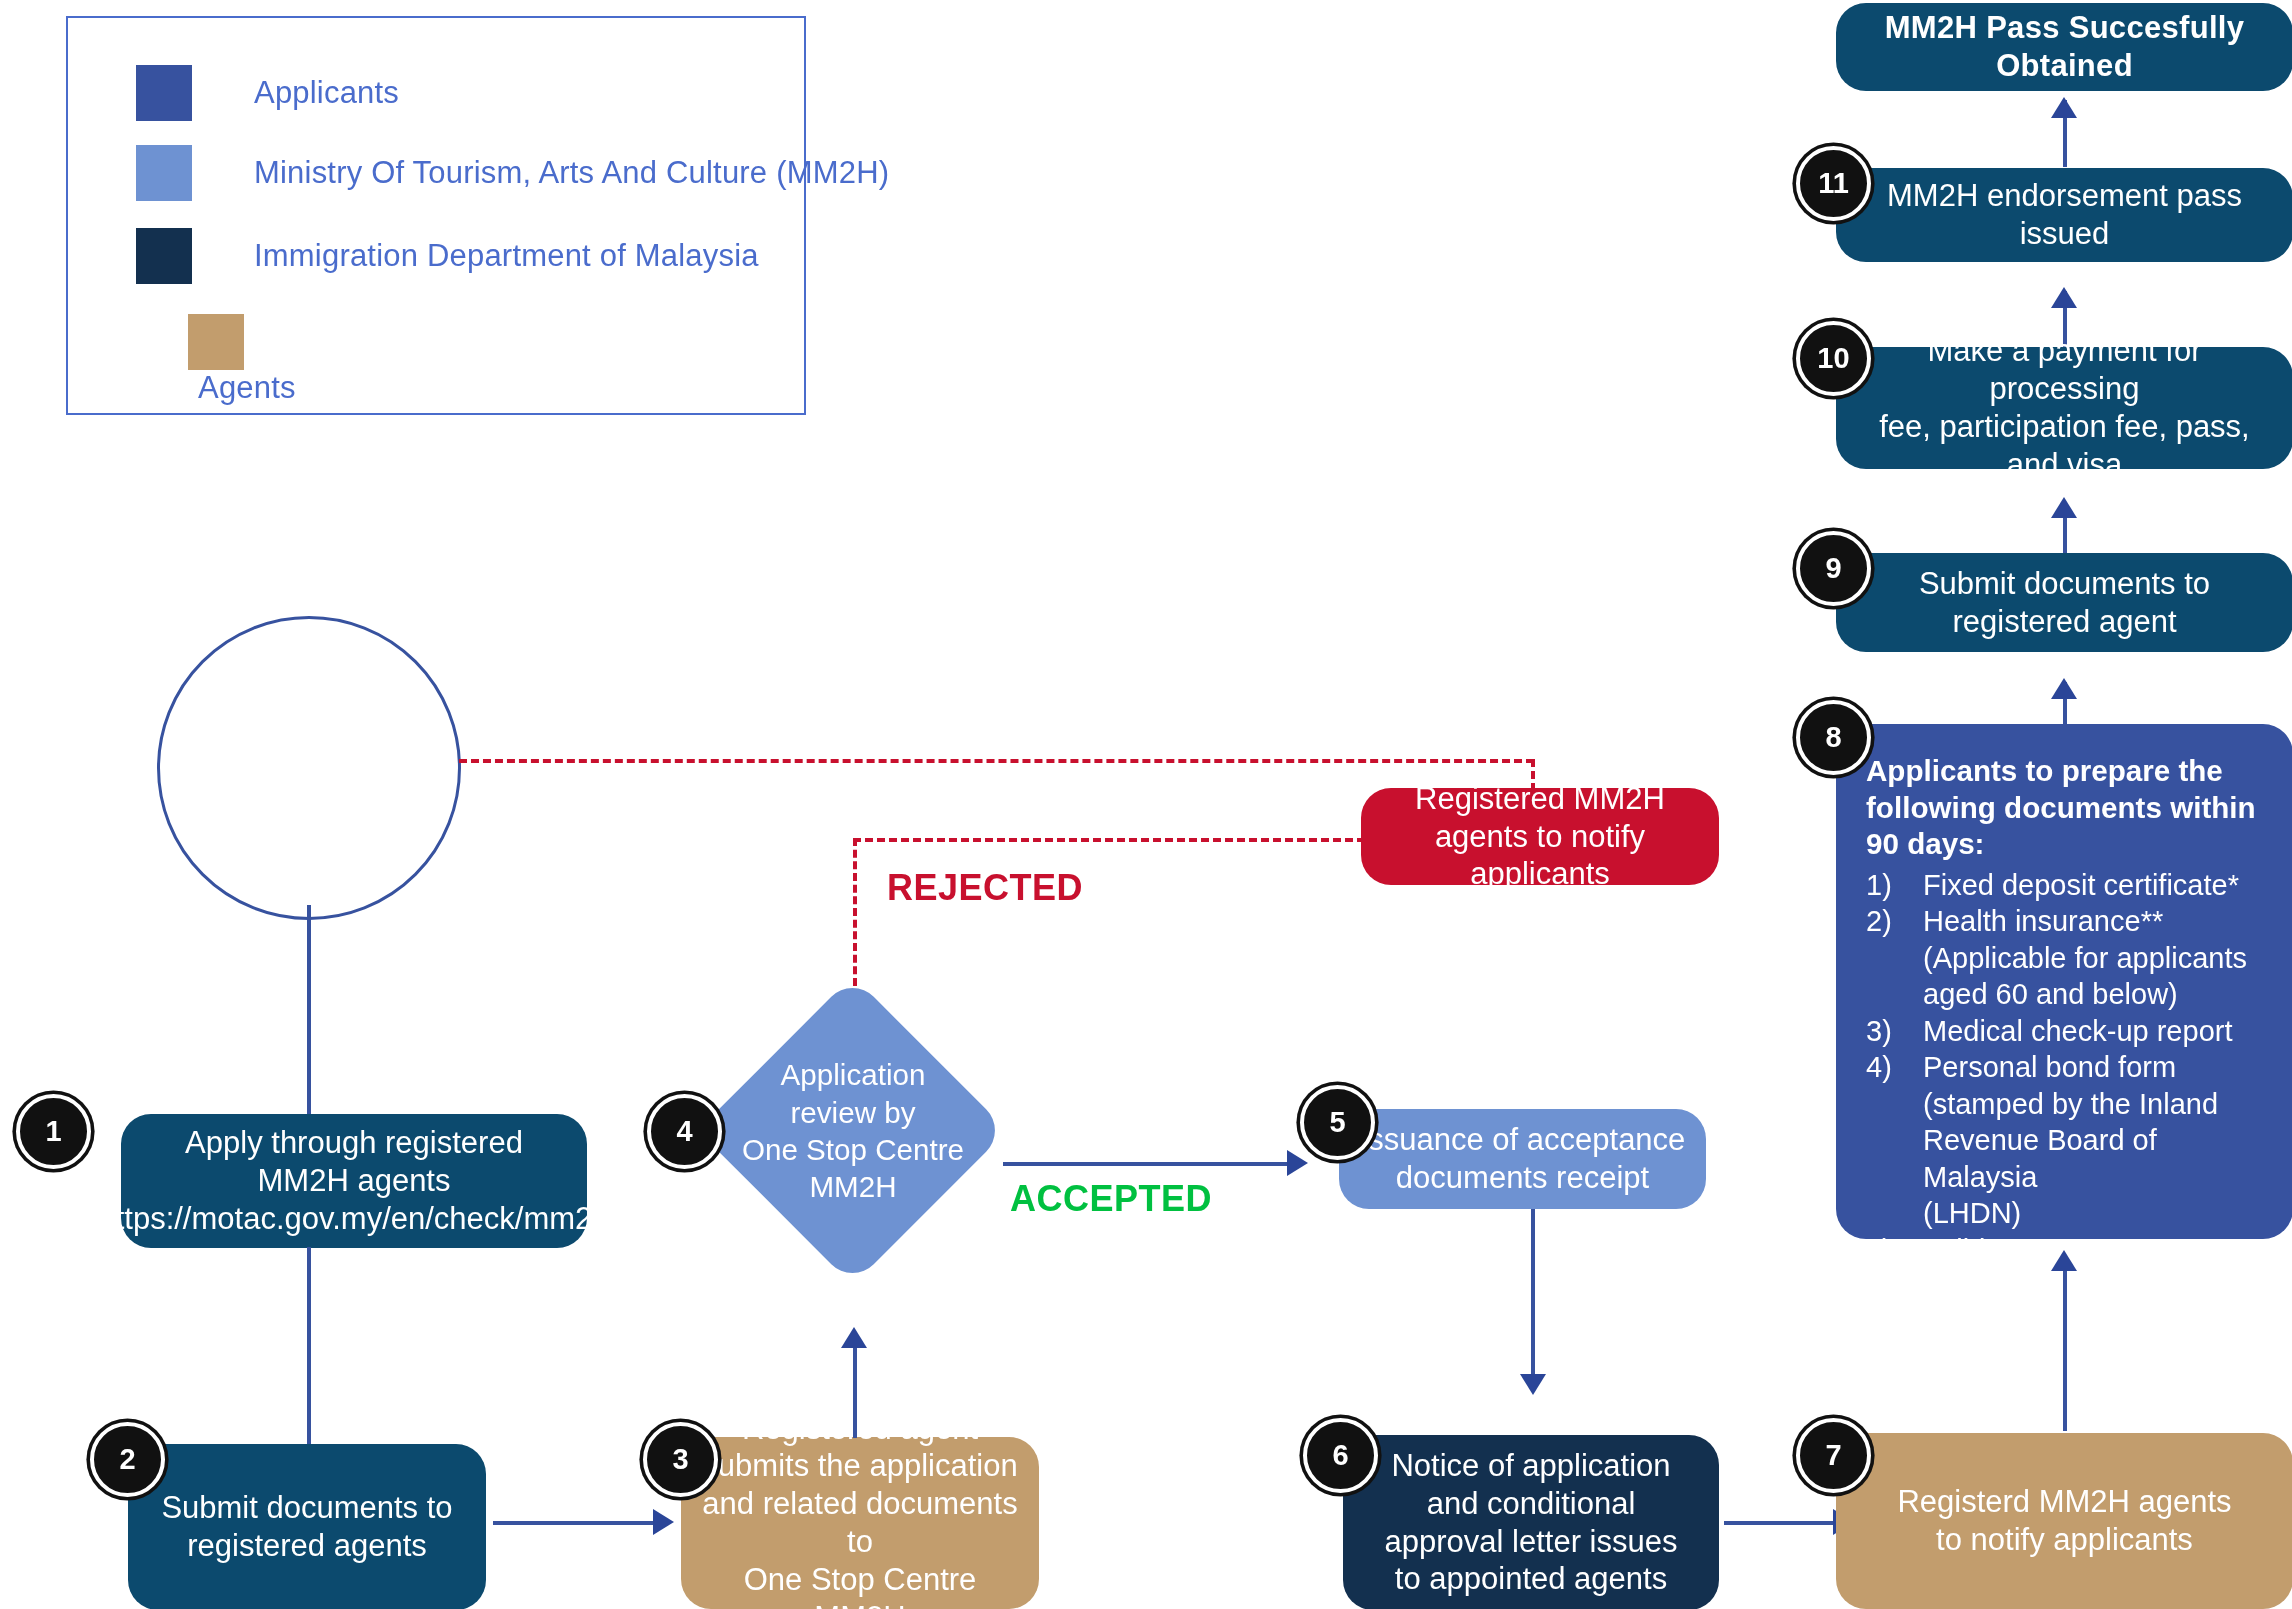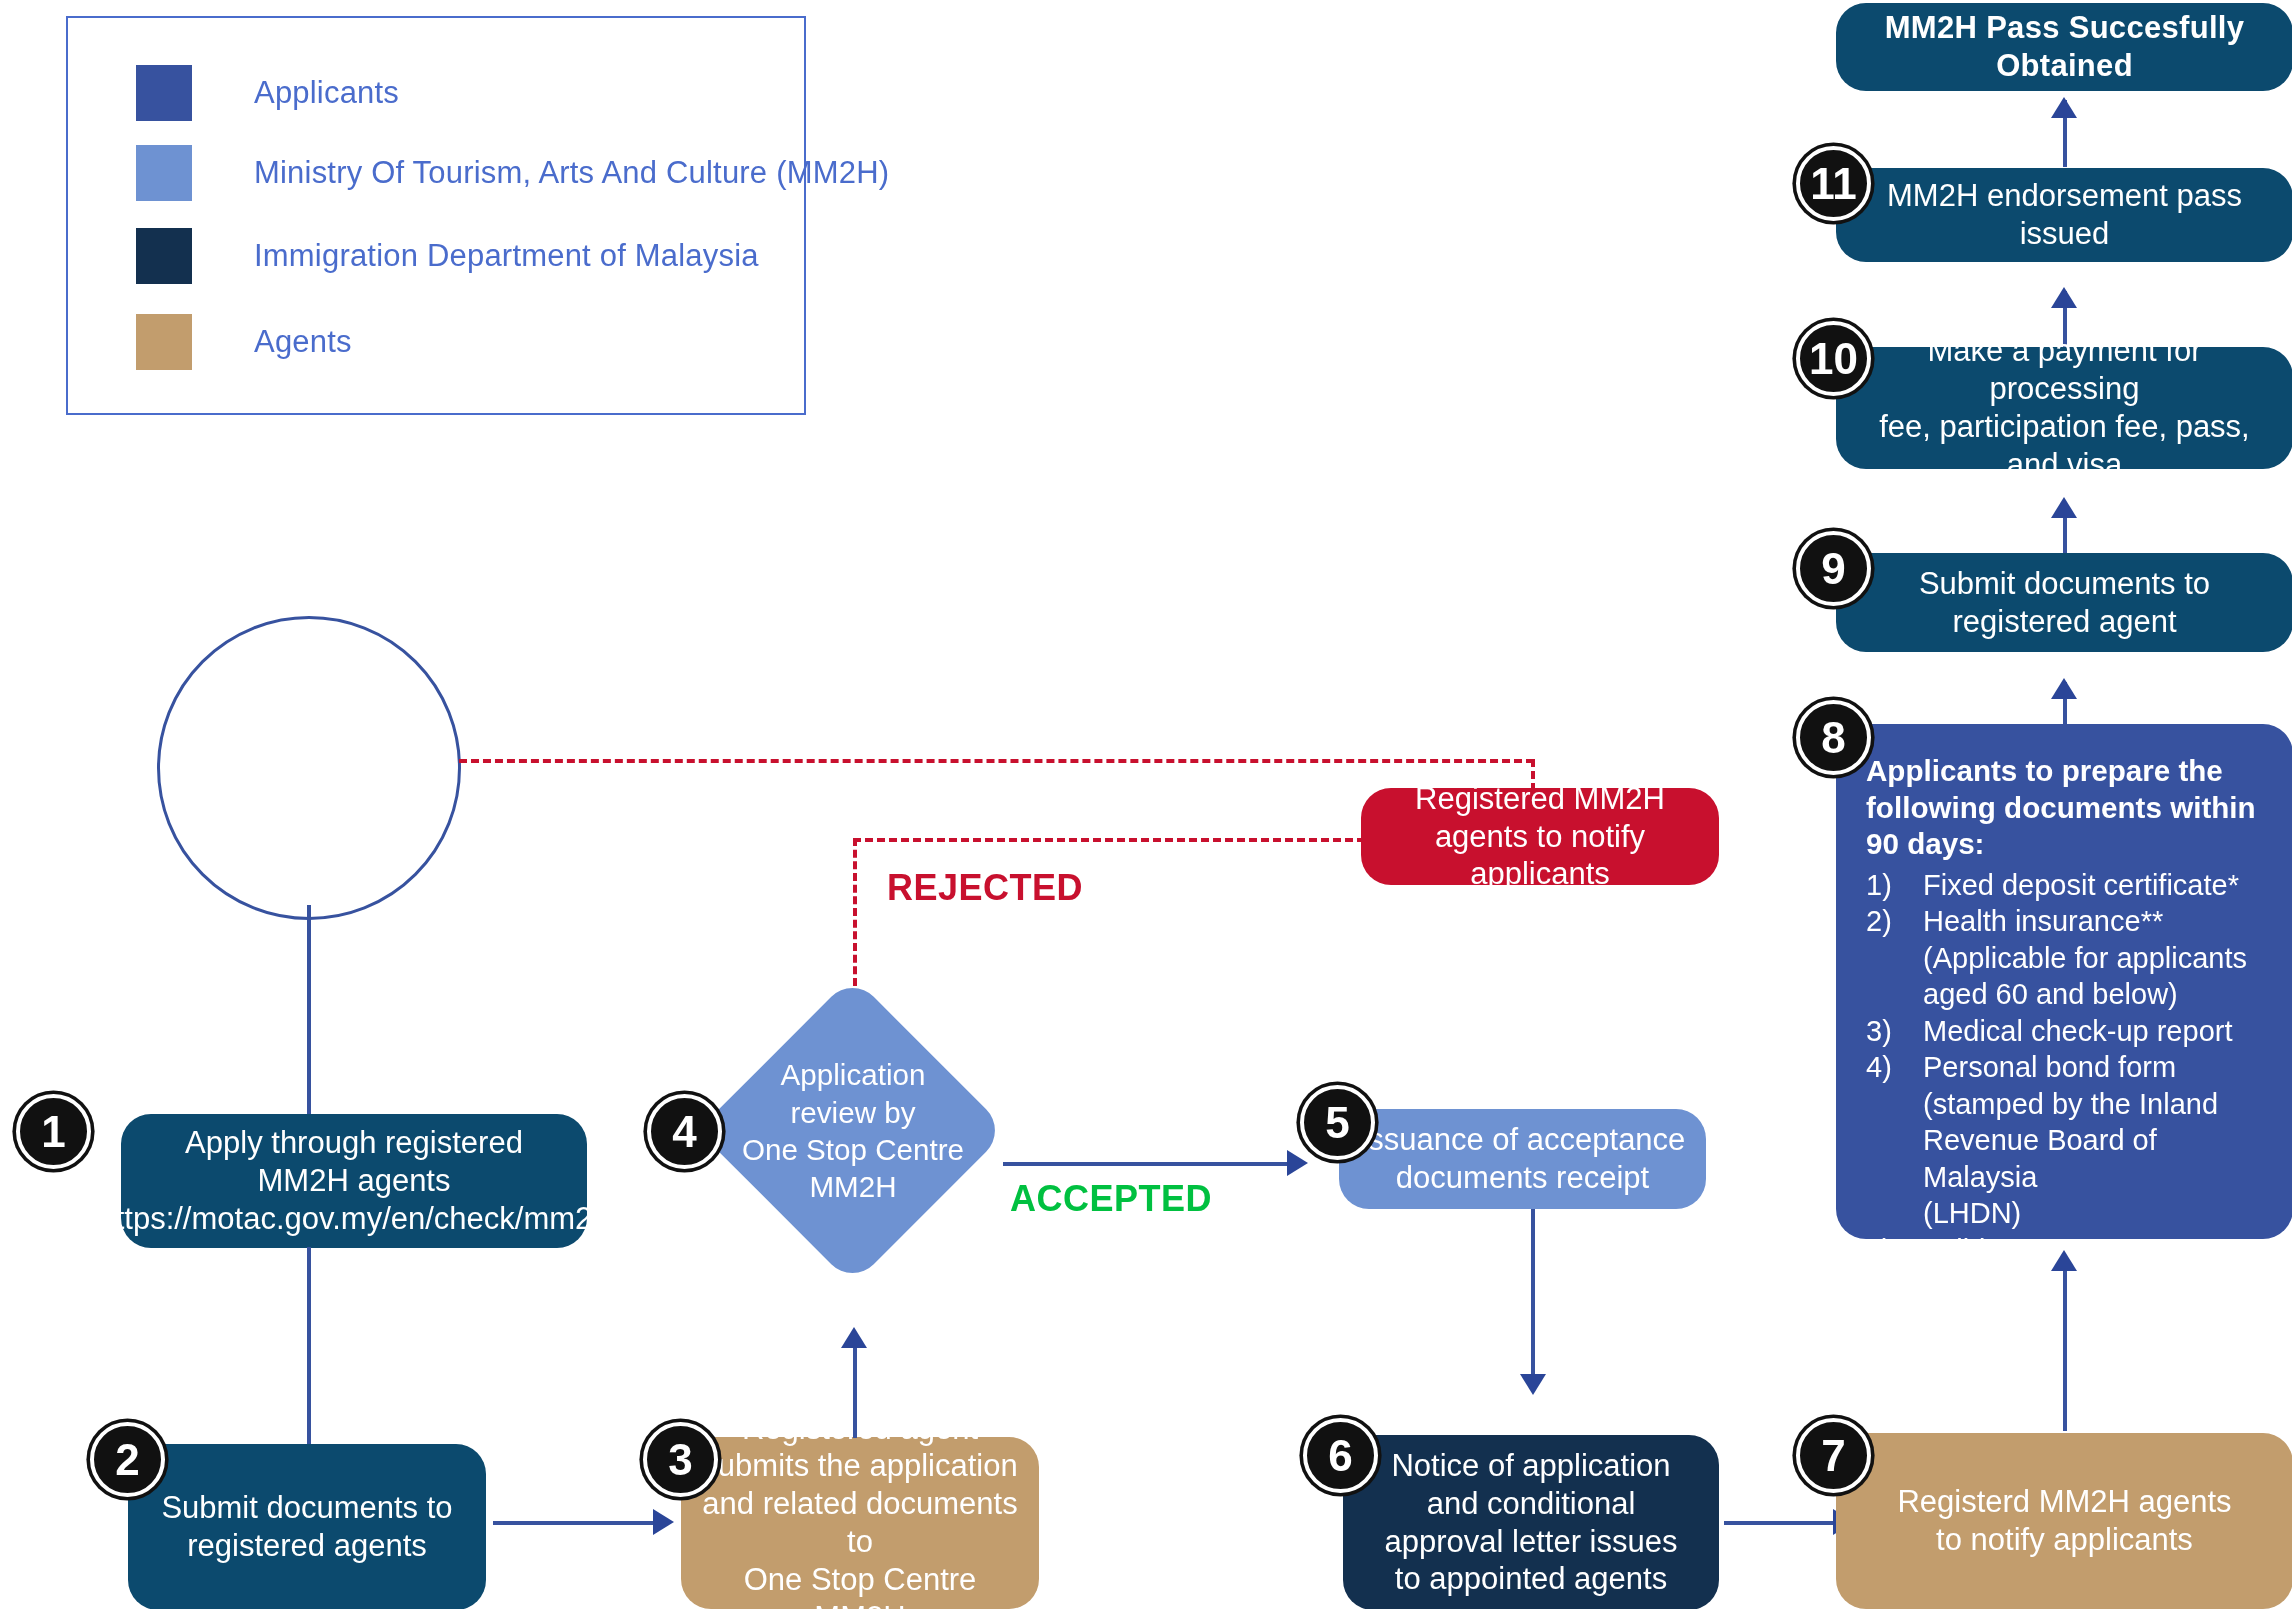--- a/index.html
+++ b/index.html
@@ -106,21 +106,21 @@
   .badge{
     position:absolute;
     width:75px;height:75px;
     border-radius:50%;
     background:#111111;
     border:4.5px solid #ffffff;
     box-shadow:0 0 0 3.6px #111111;
     display:flex;align-items:center;justify-content:center;
     color:#ffffff;
     font-weight:bold;
-    font-size:44px;
+    font-size:29px;
     z-index:30;
     box-sizing:border-box;
   }
 
   
   .ln{position:absolute;background:#37529f;}
   .ln-v{width:3.6px;}
   .ln-h{height:3.6px;}
   .arrowhead{position:absolute;width:0;height:0;}
   .ah-up{border-left:13.4px solid transparent;border-right:13.4px solid transparent;border-bottom:21.5px solid #2a4598;}
@@ -179,21 +179,21 @@
       <span class="legend-label">Applicants</span>
     </div>
     <div class="legend-row" style="top:127px;">
       <span class="legend-swatch" style="background:#6e92d2"></span>
       <span class="legend-label">Ministry Of Tourism, Arts And Culture (MM2H)</span>
     </div>
     <div class="legend-row" style="top:210px;">
       <span class="legend-swatch" style="background:#13304f"></span>
       <span class="legend-label">Immigration Department of Malaysia</span>
     </div>
-    <div class="legend-row" style="top:296px;">
+    <div class="legend-row" style="top:296px;flex-direction:column;">
       <span class="legend-swatch" style="background:#c29d6d"></span>
       <span class="legend-label">Agents</span>
     </div>
   </div>
 
   <div class="node c-applicants headerbox" style="left:1836px;top:2.7px;width:457px;height:88px;">
     <span class="txt">MM2H Pass Succesfully Obtained</span>
   </div>
 
   <div class="ln ln-v" style="left:2063px;top:100px;height:67px;"></div>

